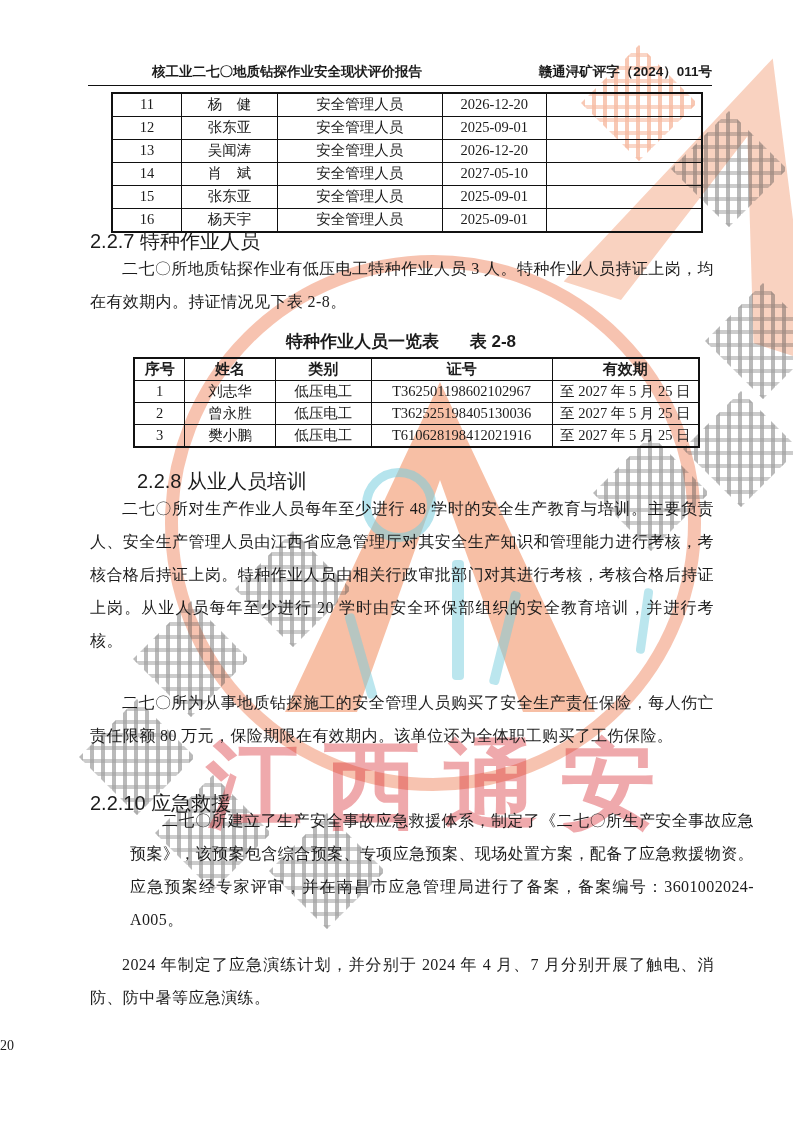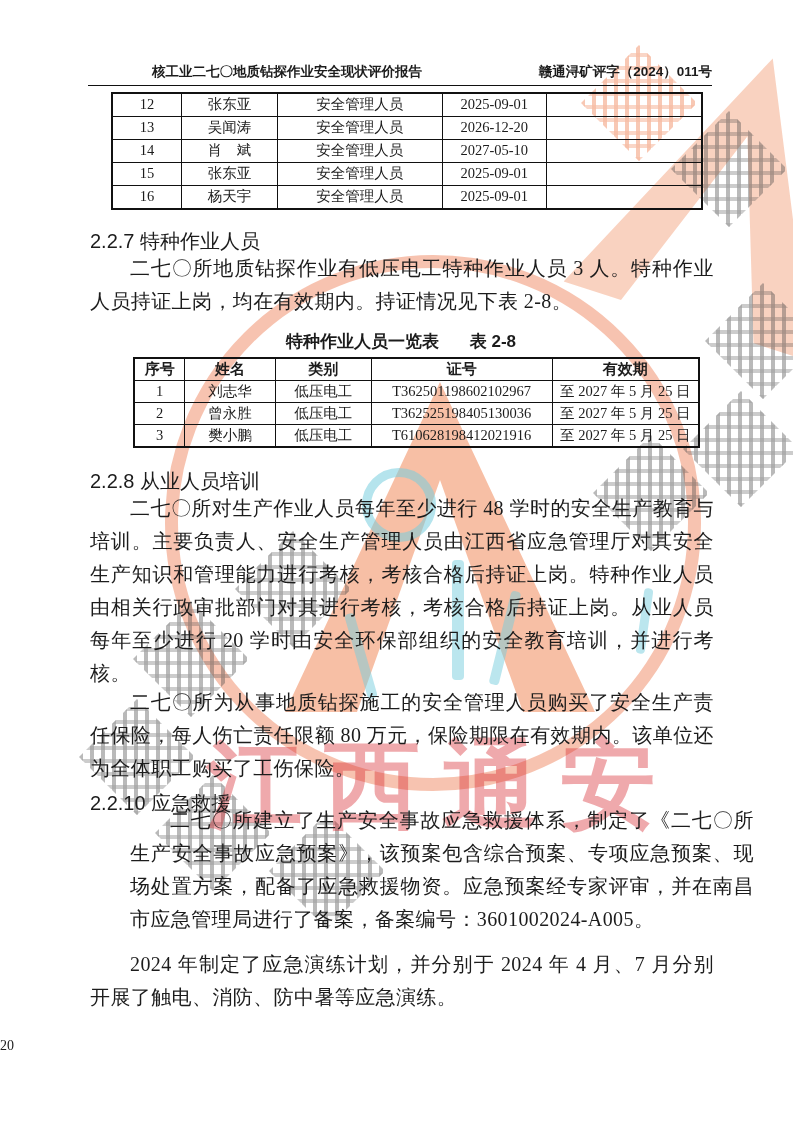--- a/index.html
+++ b/index.html
@@ -77,21 +77,21 @@
   }
   .tbl-title .tag{margin-left:26px;}
   .sec-heading{
     left:90px;width:622px;
     font-size:20px;font-weight:normal;
     font-family:"Liberation Sans","DejaVu Sans",sans-serif;
     white-space:nowrap;
   }
   .para{
     left:90px;width:624px;
-    font-size:20px;line-height:33px;
+    font-size:16px;line-height:33px;
     text-align:justify;text-indent:2em;
     letter-spacing:0.4px;
   }
   .page-num{
     left:0;top:1038px;width:793px;text-align:left;
     font-size:14px;
   }
 </style>
 </head>
 <body>
@@ -135,20 +135,27 @@
 
     <table class="pos doc-table t-personnel">
       <colgroup>
         <col style="width:11.8%">
           <col style="width:16.2%">
           <col style="width:28%">
           <col style="width:17.6%">
           <col style="width:26.4%">
       </colgroup>
       <tbody>
+          <tr>
+            <td>11</td>
+            <td>杨　健</td>
+            <td>安全管理人员</td>
+            <td>2026-12-20</td>
+            <td></td>
+          </tr>
           <tr>
             <td>12</td>
             <td>张东亚</td>
             <td>安全管理人员</td>
             <td>2025-09-01</td>
             <td></td>
           </tr>
           <tr>
             <td>13</td>
             <td>吴闻涛</td>
@@ -223,21 +230,21 @@
           <tr>
             <td>3</td>
             <td>樊小鹏</td>
             <td>低压电工</td>
             <td>T610628198412021916</td>
             <td>至 2027 年 5 月 25 日</td>
           </tr>
         </tbody>
     </table>
 
-    <div class="pos sec-heading" style="top:468px;">2.2.8 从业人员培训</div>
+    <div class="pos sec-heading" style="top:468px;margin-left:47px;">2.2.8 从业人员培训</div>
     <div class="pos para" style="top:492px;">二七〇所对生产作业人员每年至少进行 48 学时的安全生产教育与培训。主要负责人、安全生产管理人员由江西省应急管理厅对其安全生产知识和管理能力进行考核，考核合格后持证上岗。特种作业人员由相关行政审批部门对其进行考核，考核合格后持证上岗。从业人员每年至少进行 20 学时由安全环保部组织的安全教育培训，并进行考核。</div>
 
     <div class="pos para" style="top:686px;">二七〇所为从事地质钻探施工的安全管理人员购买了安全生产责任保险，每人伤亡责任限额 80 万元，保险期限在有效期内。该单位还为全体职工购买了工伤保险。</div>
 
     <div class="pos sec-heading" style="top:790px;">2.2.10 应急救援</div>
     <div class="pos para" style="top:804px;margin-left:40px;">二七〇所建立了生产安全事故应急救援体系，制定了《二七〇所生产安全事故应急预案》，该预案包含综合预案、专项应急预案、现场处置方案，配备了应急救援物资。应急预案经专家评审，并在南昌市应急管理局进行了备案，备案编号：3601002024-A005。</div>
     <div class="pos para" style="top:948px;">2024 年制定了应急演练计划，并分别于 2024 年 4 月、7 月分别开展了触电、消防、防中暑等应急演练。</div>
 
     <div class="pos page-num">20</div>
   </div>

